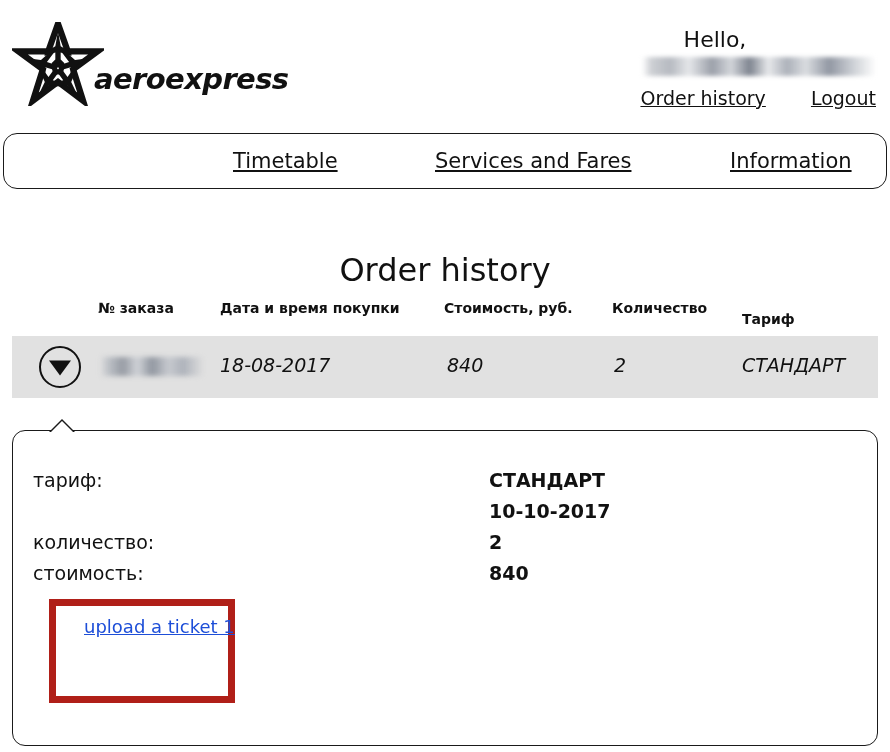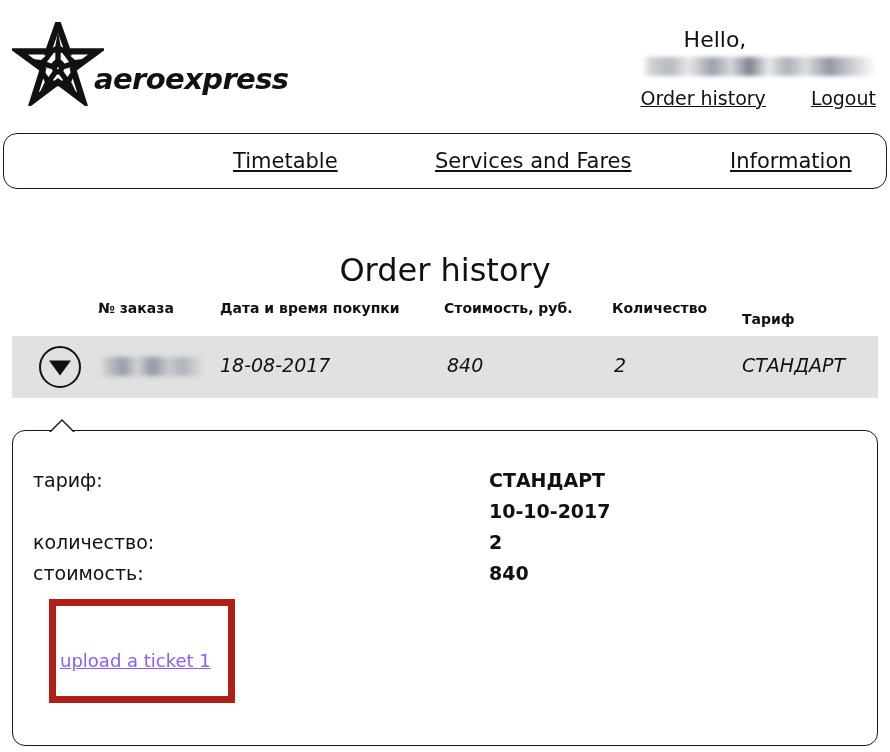--- a/index.html
+++ b/index.html
@@ -302,27 +302,26 @@
     left: 36px;
     top: 168px;
     width: 186px;
     height: 104px;
     box-sizing: border-box;
     border: 7px solid #b01f18;
     background: #ffffff;
   }
   #upload-box a {
     position: absolute;
-    left: 4px;
+    left: 28px;
     font-size: 18px;
-    color: #8b5cf6;
+    color: #1d4ed8;
     text-decoration: underline;
     white-space: nowrap;
     cursor: pointer;
-    margin-top: 34px;
   }
   #upload-box a.u0 { top: 10px; }
   #upload-box a.u1 { top: 75px; }
 </style>
 </head>
 <body>
 
 <div id="header">
 
   <div id="account-block">

